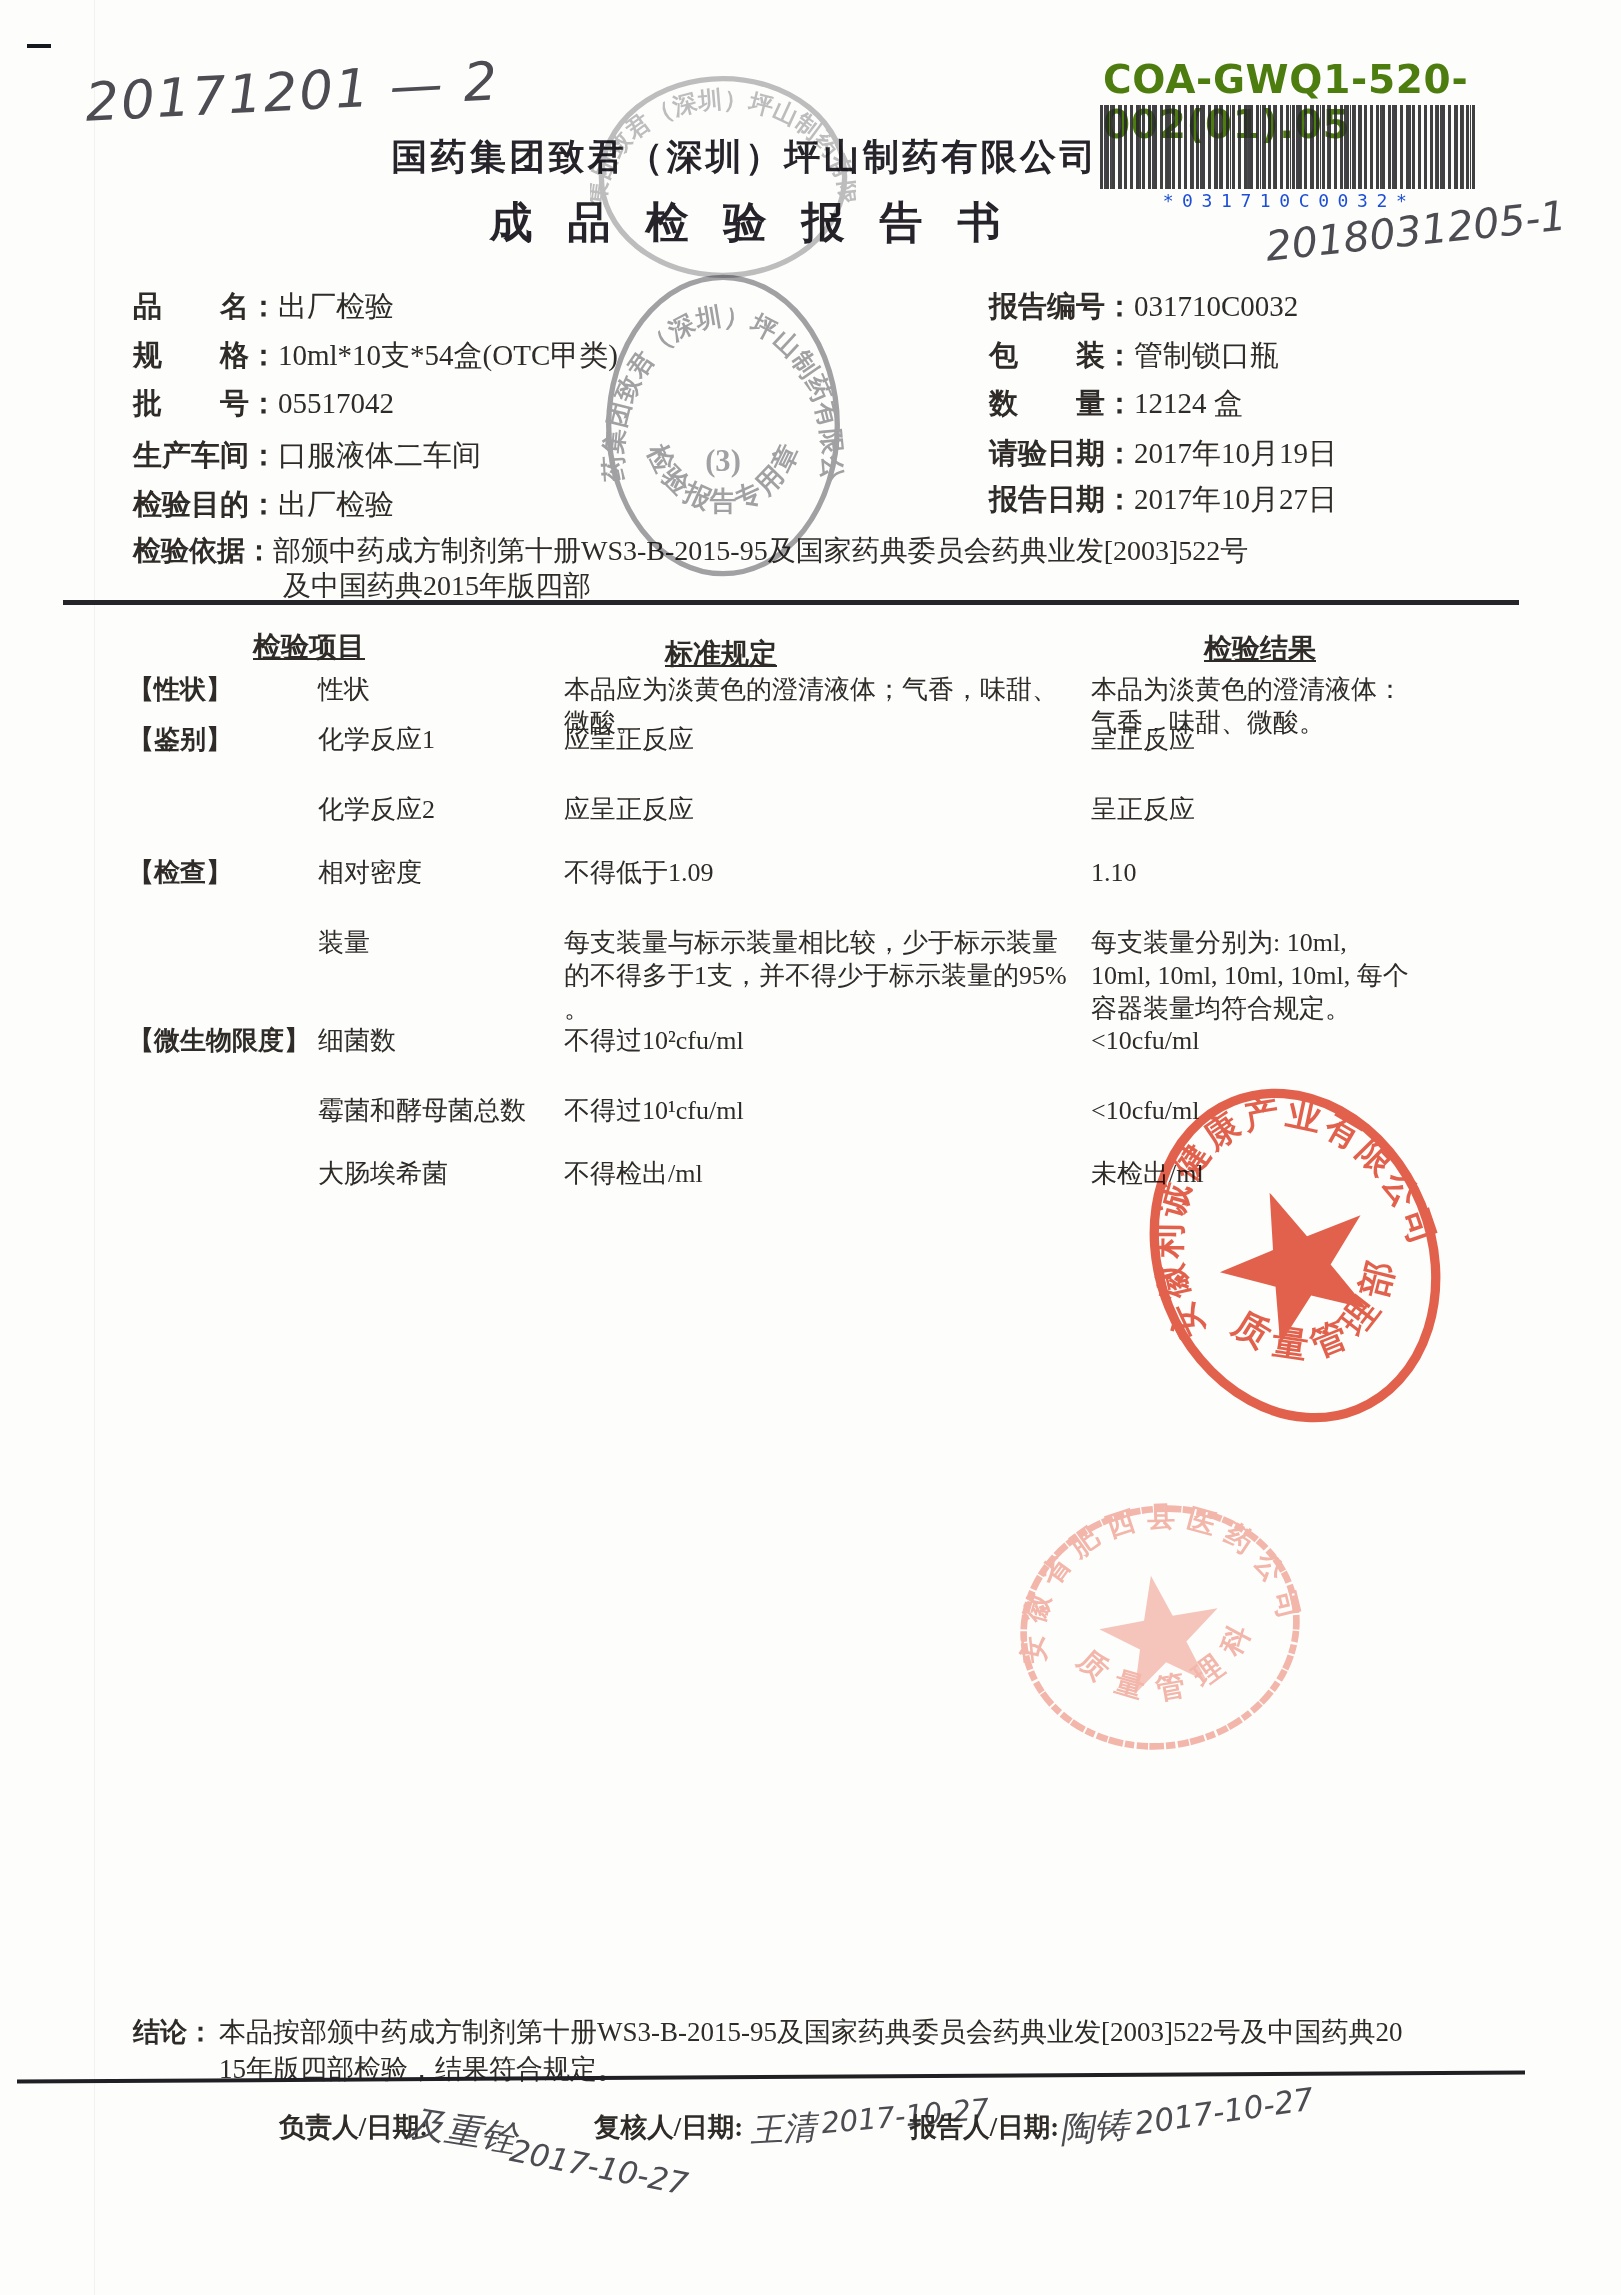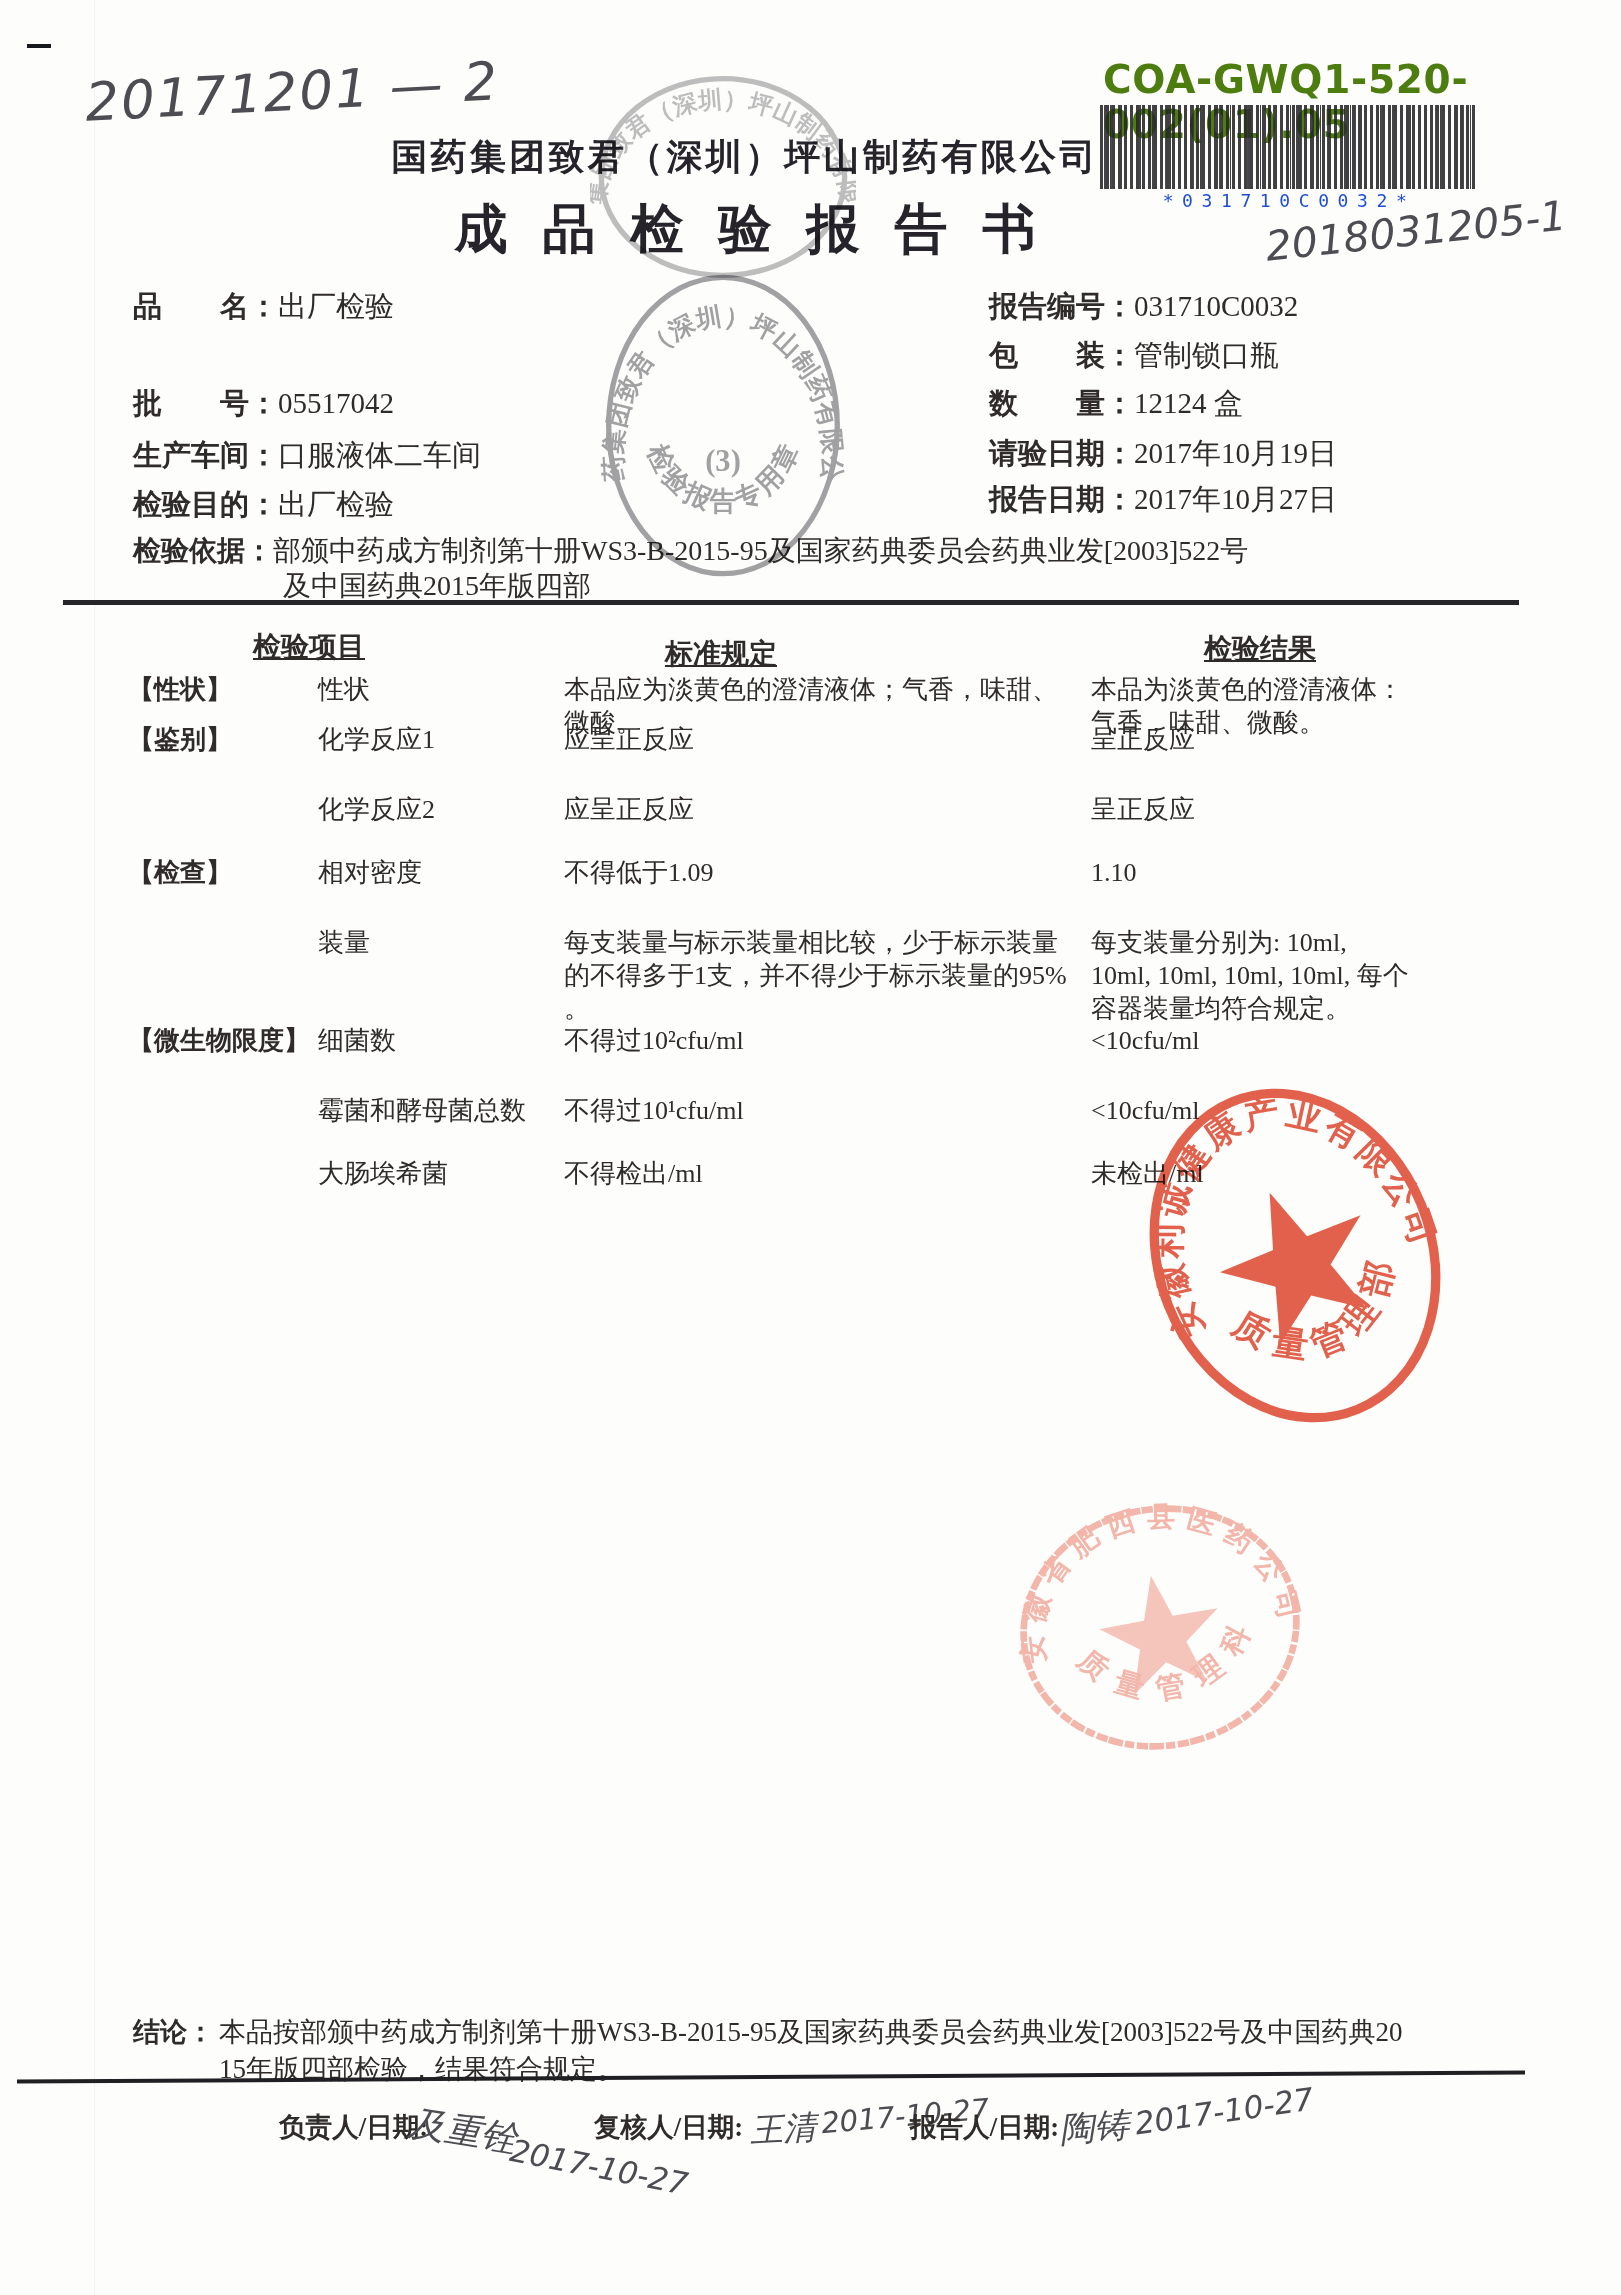--- a/index.html
+++ b/index.html
@@ -24,21 +24,21 @@
       repeating-linear-gradient(90deg,transparent 0 11.3px,#333 11.3px 12.6px,transparent 12.6px 27px);
     opacity:.88;
   }
   .barcode-digits{left:1096px; top:190px; width:386px; text-align:center;
     font-family:"DejaVu Sans Mono", monospace; font-size:18px; letter-spacing:8.6px; color:#1d4ed8;}
   .hw-tl{left:85px; top:61px; font-size:53px; transform:rotate(-3deg); letter-spacing:2px;}
   .hw-tr{left:1265px; top:207px; font-size:41px; transform:rotate(-6deg);}
   .company{left:266px; top:133px; width:958px; text-align:center;
     font-size:36px; font-weight:bold; letter-spacing:3.3px; color:#26242a;}
   .title{left:266px; top:194px; width:958px; text-align:center;
-    font-size:53px; font-weight:bold; letter-spacing:35px; text-indent:35px; color:#26242a;}
+    font-size:43px; font-weight:bold; letter-spacing:35px; text-indent:35px; color:#26242a;}
   .info-line{font-size:29px; white-space:nowrap;}
   .info-label{font-weight:bold;}
   .rule-top{left:63px; top:600px; width:1456px; height:4.7px; background:#26262a;}
   .rule-bottom{left:16.6px; top:2075px; width:1508px; height:4px; background:#202024; transform:rotate(-0.35deg);}
   .th{font-size:28px; font-weight:bold; text-align:left;text-decoration:underline;}
   .trow{position:absolute; left:0; width:1621px; font-size:26px; line-height:33px;}
   .td-cat{position:absolute; left:128px; width:206px; white-space:nowrap; font-weight:bold;}
   .td-item{position:absolute; left:318px; width:246px; white-space:nowrap;}
   .td-std{position:absolute; left:564px; width:539px;}
   .td-res{position:absolute; left:1091px; width:465px; text-align:left;}
@@ -62,20 +62,23 @@
   <div class="abs barcode"></div>
   <div class="abs barcode-digits">*031710C0032*</div>
   <div class="abs hw hw-tr">2018031205-1</div>
 
   <div class="abs company">国药集团致君（深圳）坪山制药有限公司</div>
   <div class="abs title">成品检验报告书</div>
 
   <div class="abs info-line" style="left:133px; top:287px;">
     <span class="info-label">品　　名：</span><span>出厂检验</span>
   </div>
+  <div class="abs info-line" style="left:133px; top:336px;">
+    <span class="info-label">规　　格：</span><span>10ml*10支*54盒(OTC甲类)</span>
+  </div>
   <div class="abs info-line" style="left:133px; top:384px;">
     <span class="info-label">批　　号：</span><span>05517042</span>
   </div>
   <div class="abs info-line" style="left:133px; top:436px;">
     <span class="info-label">生产车间：</span><span>口服液体二车间</span>
   </div>
   <div class="abs info-line" style="left:133px; top:485px;">
     <span class="info-label">检验目的：</span><span>出厂检验</span>
   </div>
 

